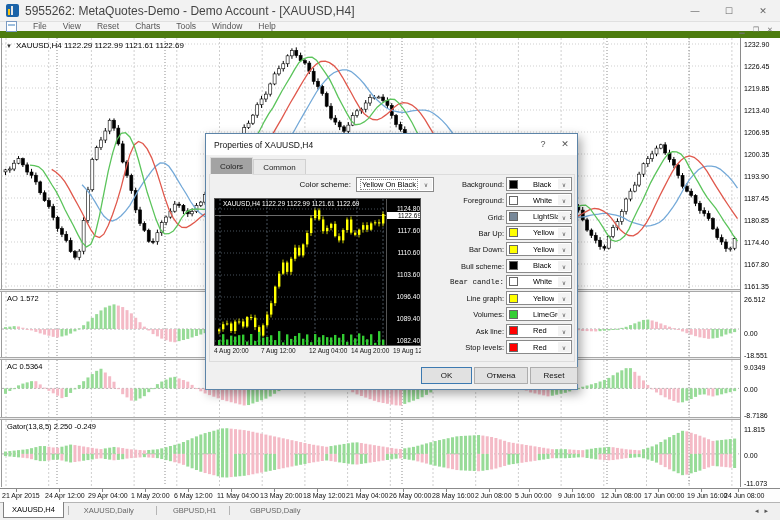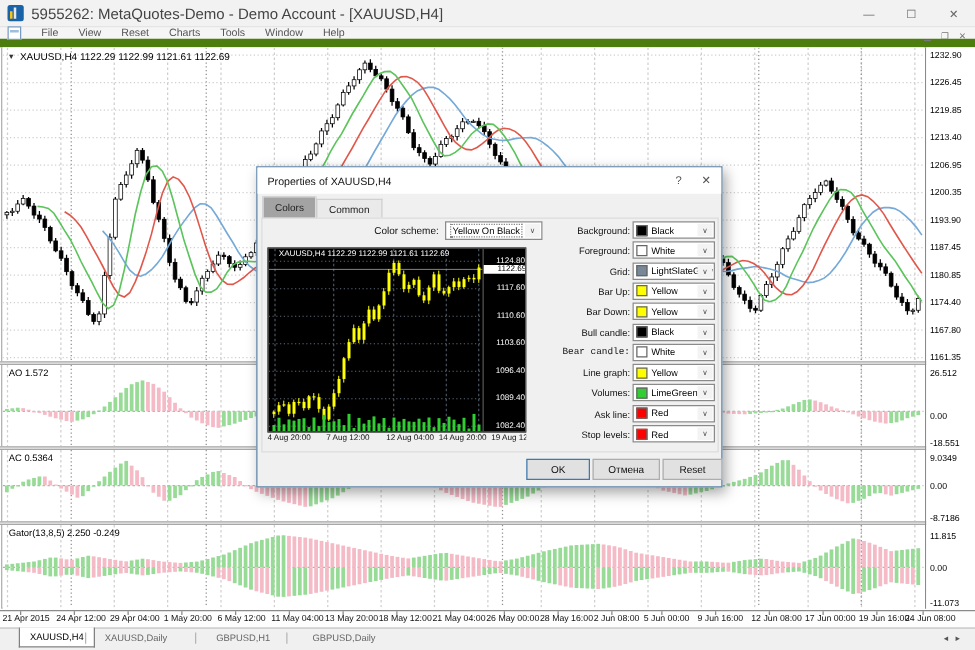--- a/index.html
+++ b/index.html
@@ -43,21 +43,21 @@
   .ind-label { position:absolute; left:5px; top:2px; font-size:7.5px; color:#000; }
 
   .timeline { position:absolute; left:0px; top:450px; width:780px; height:15px; background:#fdfdfd;
               border-top:1px solid #8a8a8a; border-bottom:1px solid #b5b5b5; }
   .tl-label { position:absolute; top:3px; font-size:7px; color:#111; white-space:nowrap; }
   .tl-tick { position:absolute; top:0; width:1px; height:3px; background:#888; }
 
   .tabbar { position:absolute; left:0; top:465px; width:780px; height:17px; background:#f0f0f0; }
   .btab { position:absolute; top:0px; height:15px; font-size:7.5px; line-height:15px; color:#666;
           padding:0 8px; white-space:nowrap; }
-  .btab.active { background:#fff; border:1px solid #808080; border-top:none; color:#000; top:-1px; height:16px;margin-left:12px; }
+  .btab.active { background:#fff; border:1px solid #808080; border-top:none; color:#000; top:-1px; height:16px; }
   .btab-div { position:absolute; top:3px; width:1px; height:9px; background:#b5b5b5; }
   .tab-arrows { position:absolute; right:6px; top:4px; font-size:7px; color:#555; letter-spacing:6px; }
 
   
   .dialog { position:absolute; left:205px; top:133px; width:373px; height:257px; background:#f0f0f0;
             border:1px solid #5c84a8; box-shadow:3px 4px 10px rgba(0,0,0,.35); }
   .dlg-title { position:absolute; left:0; top:0; width:100%; height:21px; background:#ffffff;
                display:flex; align-items:center; padding-left:8px; font-size:8.5px; color:#111; }
   .dlg-ctrl { position:absolute; top:0; width:20px; height:21px; text-align:center; line-height:21px;
               font-size:9px; color:#555; }
@@ -70,21 +70,21 @@
   .dlg-content { position:absolute; left:3px; top:40px; width:366px; height:188px;
                  border:1px solid #dcdcdc; background:#f0f0f0; }
   .cs-label { position:absolute; left:20px; top:46px; width:125px; text-align:right; font-size:8px; color:#111; }
   .combo { position:absolute; background:#fff; border:1px solid #8a8a8a; font-size:7.5px; color:#000;
            display:flex; align-items:center; }
   .combo .chev { position:absolute; right:1px; top:1px; bottom:1px; width:12px; background:#f3f3f3;
                  color:#555; font-size:6px; text-align:center; line-height:13px; }
   .cs-combo { left:150px; top:43px; width:78px; height:15px; padding-left:4px; }
   .cs-combo .txt { outline:1px dotted #888; padding:0 1px; }
   .set-row-label { position:absolute; width:118px; text-align:right; font-size:7.5px; color:#111; left:180px; }
-  .set-combo { left:300px; width:66px; height:14px; }
+  .set-combo { left:300px; width:66px; height:14px;gap:12px; }
   .swatch { width:9px; height:9px; border:1px solid #666; margin:0 3px 0 2px; flex:none; }
   .combo .val { white-space:nowrap; overflow:hidden; }
 
   .preview { position:absolute; left:8px; top:64px; width:207px; height:148px; background:#000;
              border:1px solid #555; overflow:hidden; }
   .pv-title { position:absolute; left:8px; top:1px; font-size:6.5px; color:#fff; white-space:nowrap; }
   .pv-price { position:absolute; left:173px; width:32px; text-align:right; font-size:6.5px; color:#fff; }
   .pv-cur { position:absolute; left:172px; width:34px; text-align:right; font-size:6.5px;
             background:#fff; color:#000; }
   .pv-vline { position:absolute; left:171px; top:0; width:1px; height:148px; background:#555; }
@@ -1567,21 +1567,21 @@
           <div class="swatch" style="background: rgb(255, 255, 0);"></div>
           <div class="val">Yellow</div>
           <div class="chev">∨</div>
         </div>
         <div class="set-row-label" style="top: 111.2px;">Bar Down:</div>
         <div class="combo set-combo" style="top: 108.2px;">
           <div class="swatch" style="background: rgb(255, 255, 0);"></div>
           <div class="val">Yellow</div>
           <div class="chev">∨</div>
         </div>
-        <div class="set-row-label" style="top: 127.5px;">Bull candle:</div>
+        <div class="set-row-label" style="top: 127.5px;">Bull scheme:</div>
         <div class="combo set-combo" style="top: 124.5px;">
           <div class="swatch" style="background: rgb(0, 0, 0);"></div>
           <div class="val">Black</div>
           <div class="chev">∨</div>
         </div>
         <div class="set-row-label" style="top: 143.8px; font-family: Liberation Mono, monospace;">Bear candle:</div>
         <div class="combo set-combo" style="top: 140.8px;">
           <div class="swatch" style="background: rgb(255, 255, 255);"></div>
           <div class="val">White</div>
           <div class="chev">∨</div>

